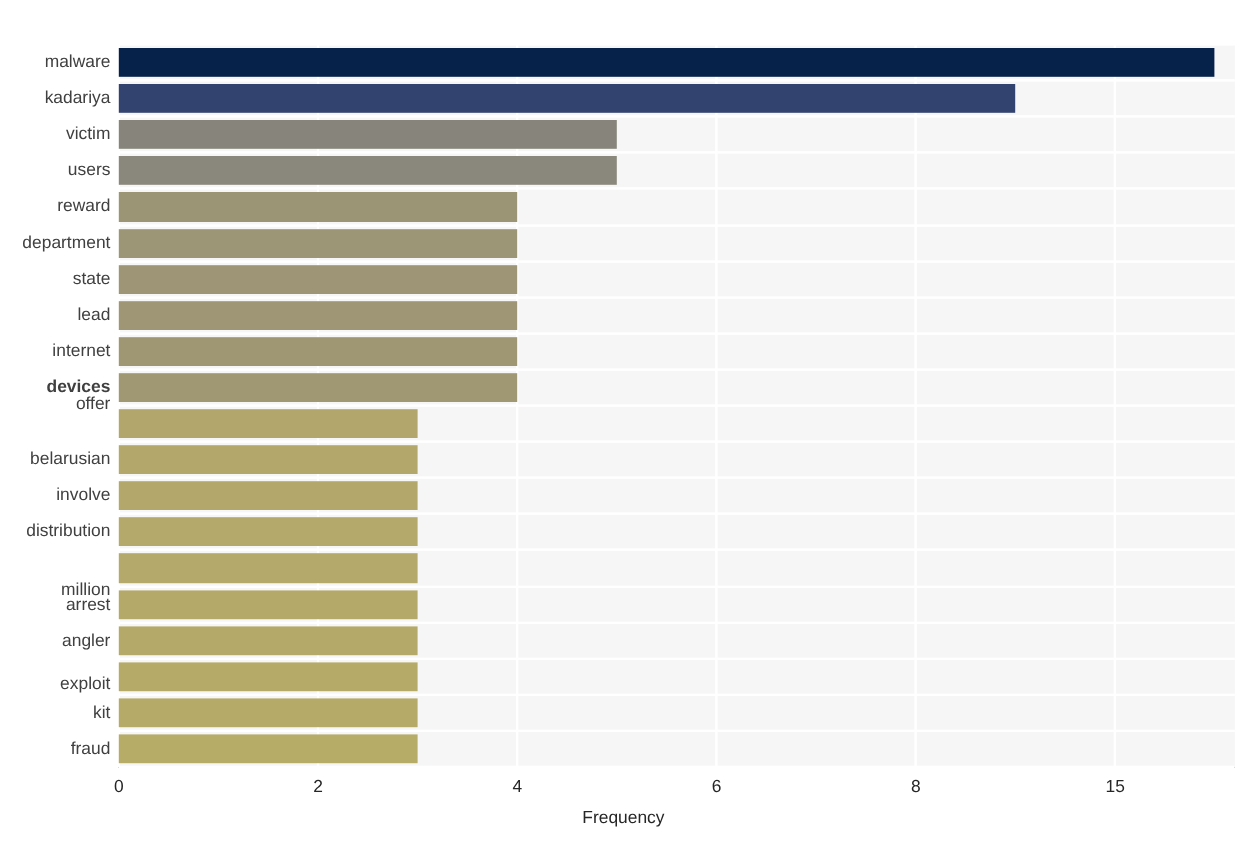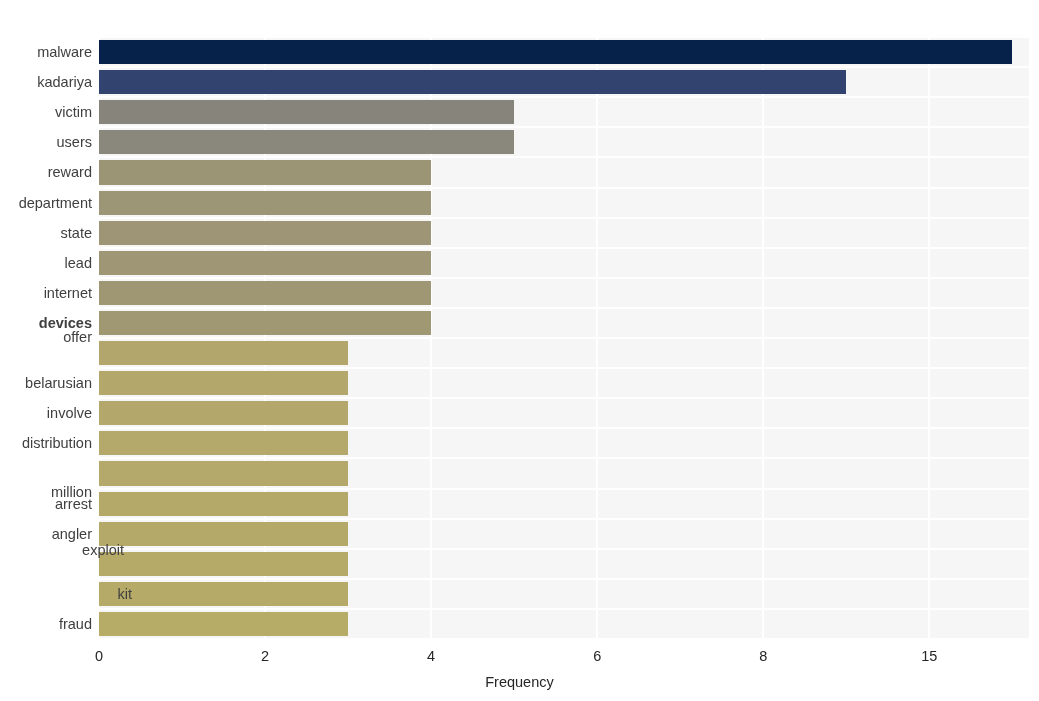--- a/index.html
+++ b/index.html
@@ -217,22 +217,22 @@
       <div class="ytick-wrap" style="top: 262.75px;">lead</div>
       <div class="ytick-wrap" style="top: 292.85px;">internet</div>
       <div class="ytick-wrap" style="top: 322.95px; font-weight: bold;">devices</div>
       <div class="ytick-wrap" style="top: 337px;">offer</div>
       <div class="ytick-wrap" style="top: 383.15px;">belarusian</div>
       <div class="ytick-wrap" style="top: 413.25px;">involve</div>
       <div class="ytick-wrap" style="top: 443.35px;">distribution</div>
       <div class="ytick-wrap" style="top: 492px;">million</div>
       <div class="ytick-wrap" style="top: 503.55px;">arrest</div>
       <div class="ytick-wrap" style="top: 533.65px;">angler</div>
-      <div class="ytick-wrap" style="top: 550px; margin-left: 32px;">exploit</div>
-      <div class="ytick-wrap" style="top: 593.85px; padding-left: 40px;">kit</div>
+      <div class="ytick-wrap" style="top: 570px;">exploit</div>
+      <div class="ytick-wrap" style="top: 593.85px;">kit</div>
       <div class="ytick-wrap" style="top: 623.95px;">fraud</div>
     </div>
   <div id="xtick-layer">
       <div class="xtick" style="left: 99px;">0</div>
       <div class="xtick" style="left: 265.071px;">2</div>
       <div class="xtick" style="left: 431.143px;">4</div>
       <div class="xtick" style="left: 597.214px;">6</div>
       <div class="xtick" style="left: 763.286px;">8</div>
       <div class="xtick" style="left: 929.357px;">15</div>
     </div>

